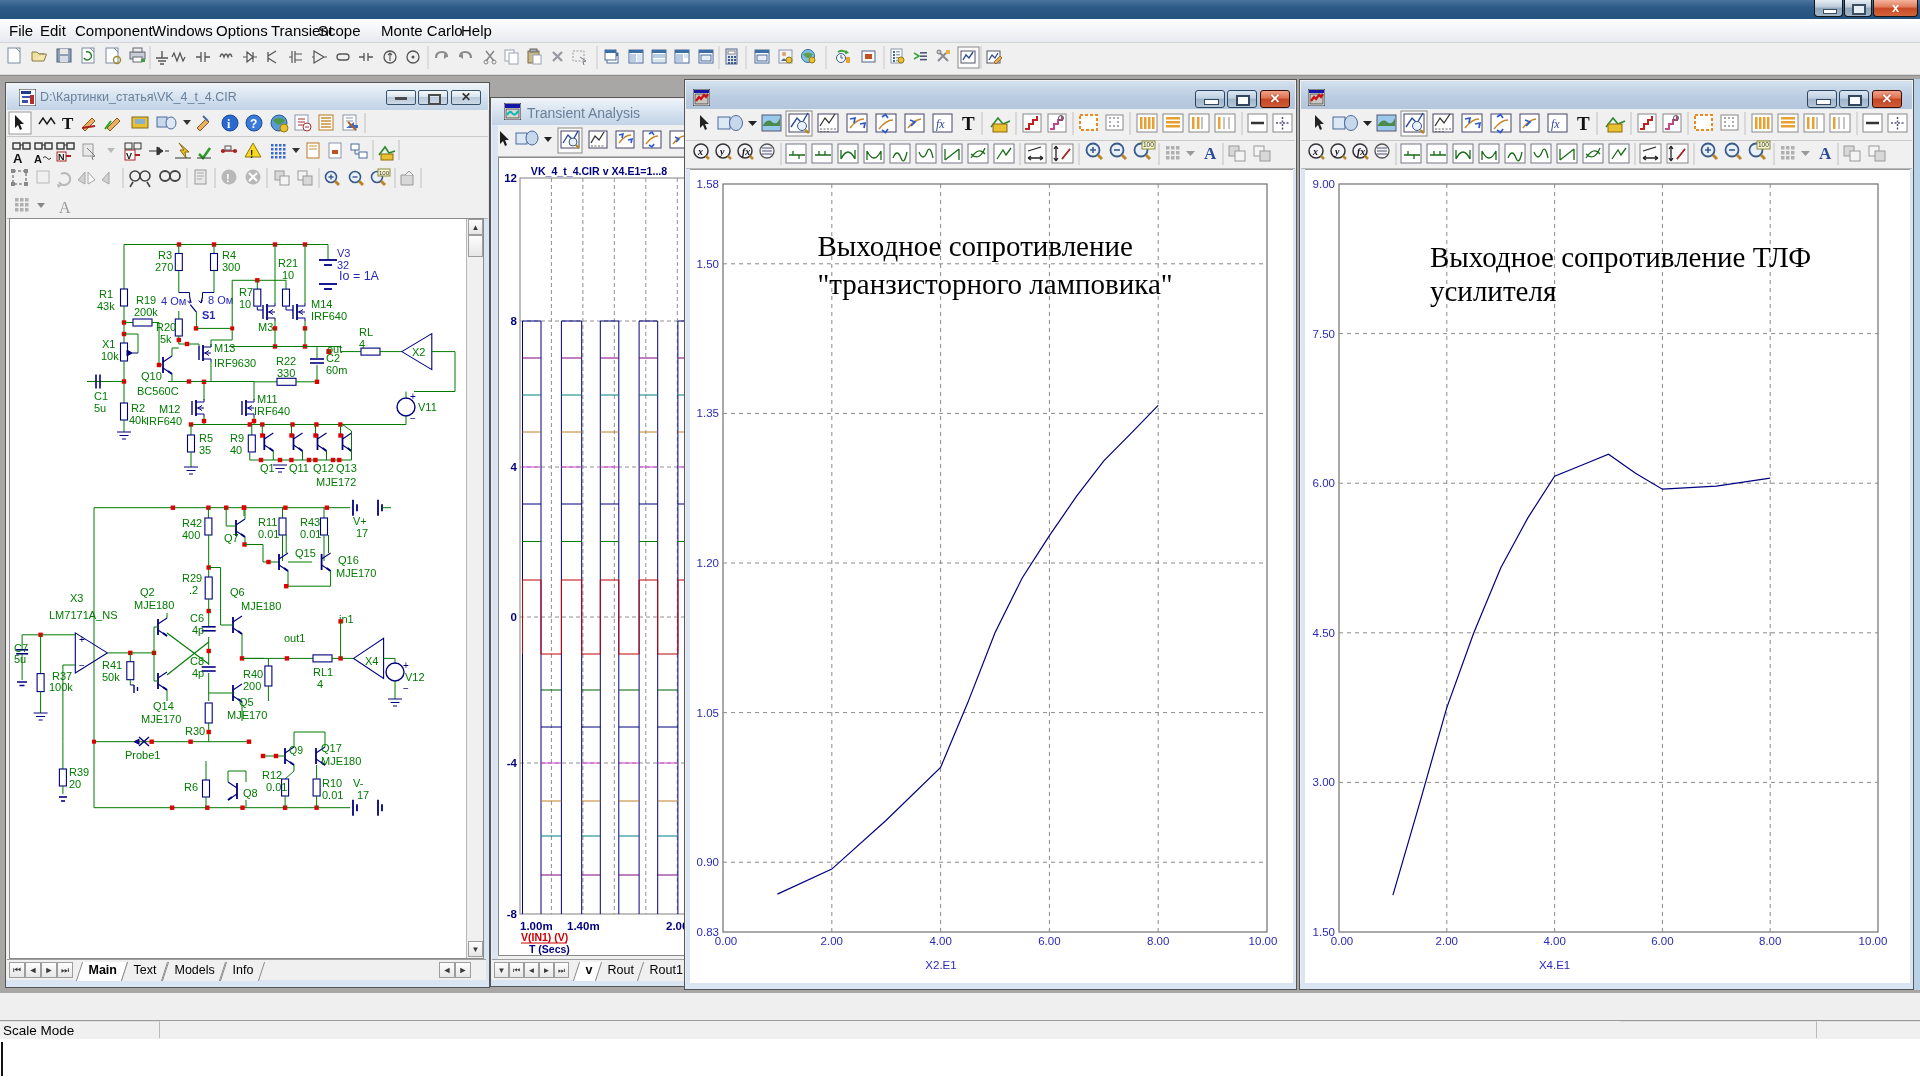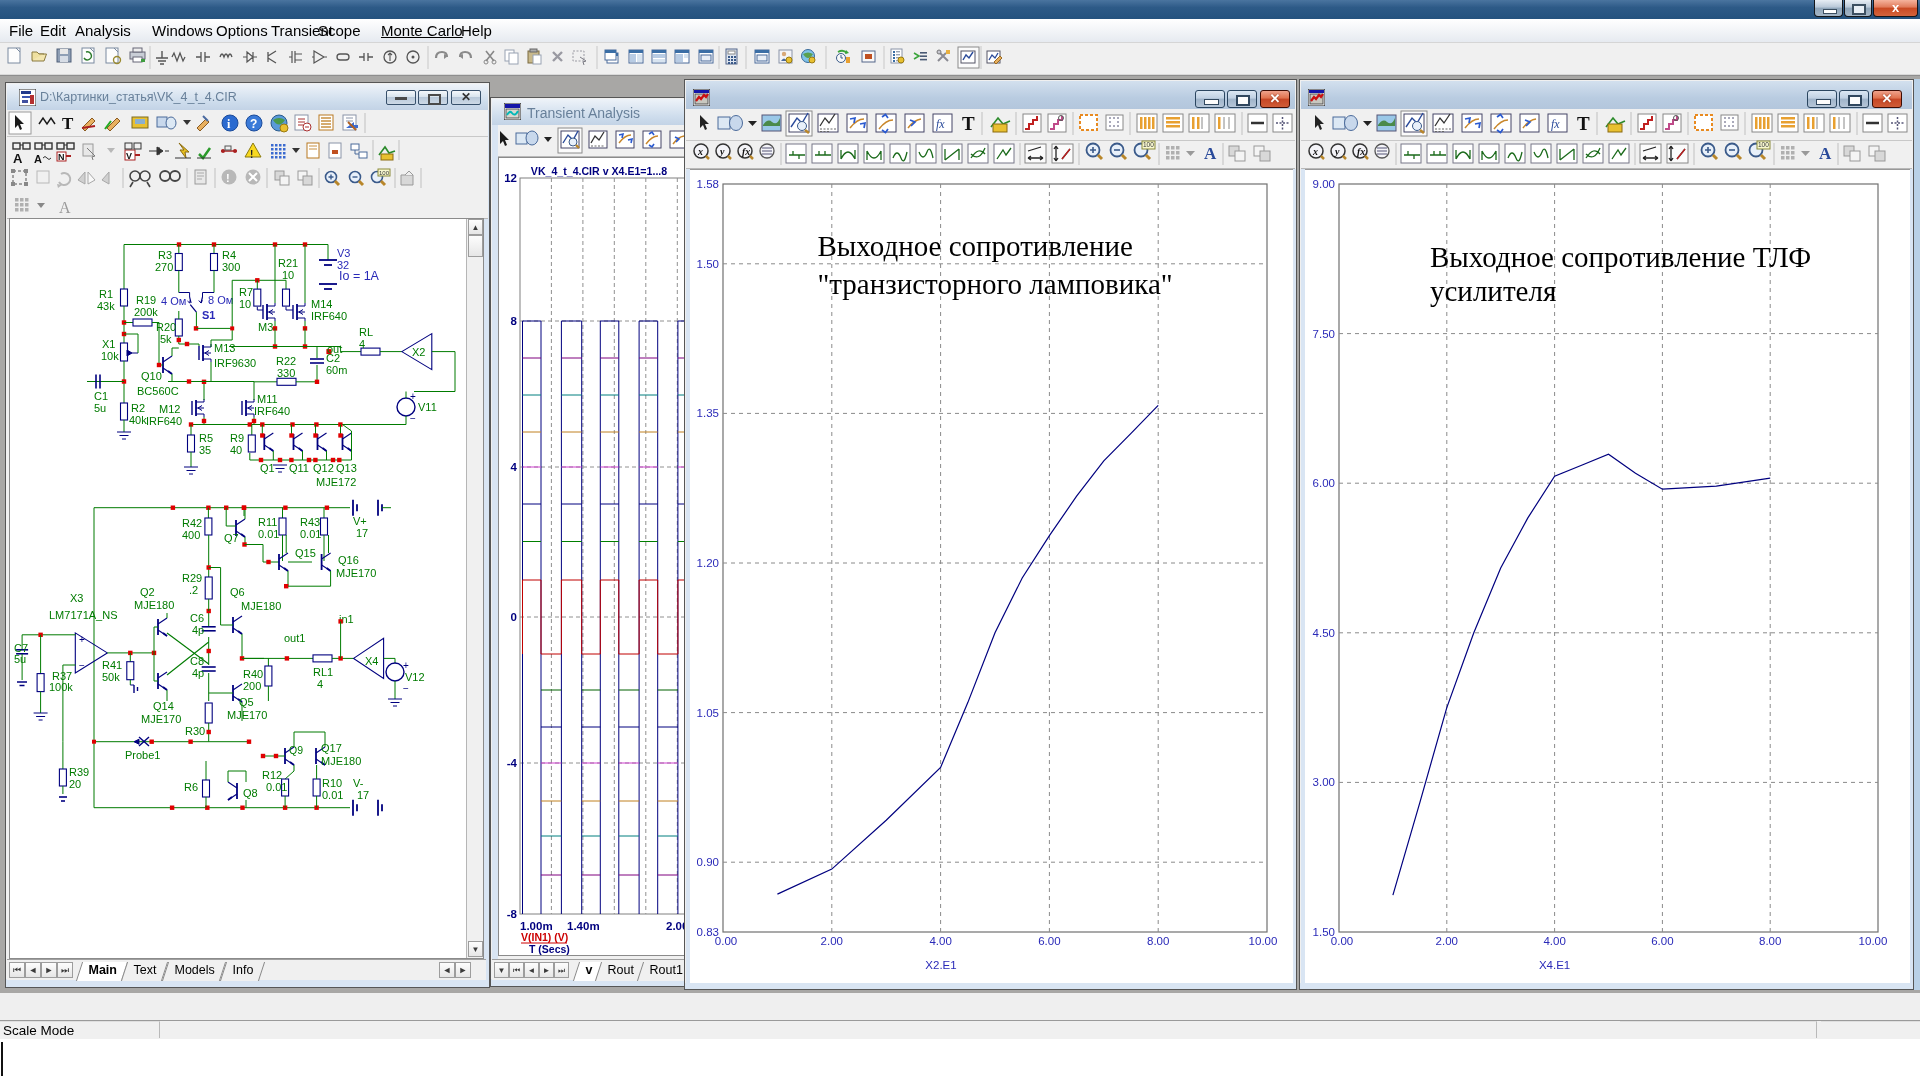--- a/index.html
+++ b/index.html
@@ -44,26 +44,26 @@
       <div style="position:absolute;left:8px;top:9px;width:12px;height:3px;background:#fff;border:1px solid #3c4f61;"></div>
     </div>
   <div class="cb cb-max">
       <div style="position:absolute;left:7px;top:4px;width:10px;height:7px;background:#e8eef5;border:2px solid #3c4f61;"></div>
     </div>
   <div class="cb cb-close" style="color:#fff;font-weight:bold;text-align:center;font-size:13px;line-height:16px;">x</div>
 </div>
 <div class="abs" id="menubar">
   <span style="left:9px;">File</span>
     <span style="left:40px;">Edit</span>
-    <span style="left:75px;">Analysis</span>
+    <span style="left:75px;">Component</span>
   <span style="left:152px;">Windows</span>
     <span style="left:216px;">Options</span>
     <span style="left:271px;">Transient</span>
   <span style="left:318px;">Scope</span>
-    <span style="left:381px;text-decoration:underline;">Monte Carlo</span>
+    <span style="left:381px;">Monte Carlo</span>
     <span style="left:461px;">Help</span>
 </div>
 <div class="abs" id="toolbar"><svg width="1920" height="31" viewBox="0 43 1920 31" id="tbsvg">
       <rect x="8" y="48" width="12" height="15" fill="#fdfdfd" stroke="#7a8aa0"></rect>
       <path d="M 16 48 l 4 4" stroke="#7a8aa0" fill="none"></path>
       <path d="M 32 61 l 2.5-7 h 12 l -2.5 7 Z" fill="#f3e6b0" stroke="#8a7a40"></path>
       <path d="M 32 60 v -8 h 5 l 2 2 h 5" fill="#efe0a0" stroke="#8a7a40"></path>
       <rect x="57" y="49" width="14" height="13" fill="#8f9fb5" stroke="#51617a"></rect>
       <rect x="60" y="49" width="8" height="5" fill="#e8e8e8"></rect>
       <rect x="60" y="56" width="8" height="6" fill="#d7dde6"></rect>

